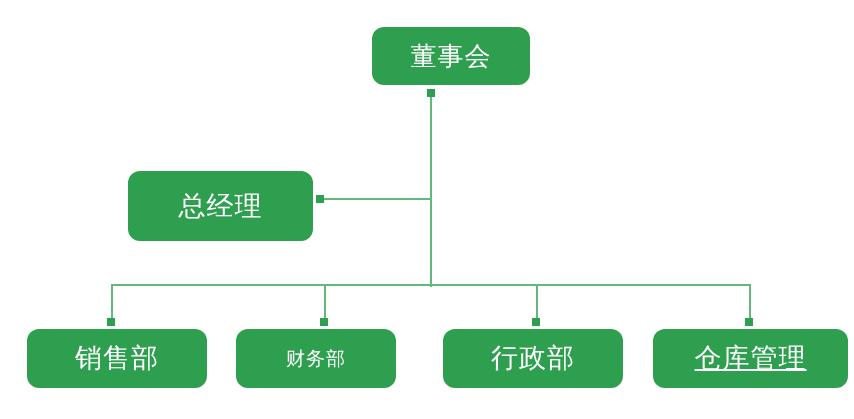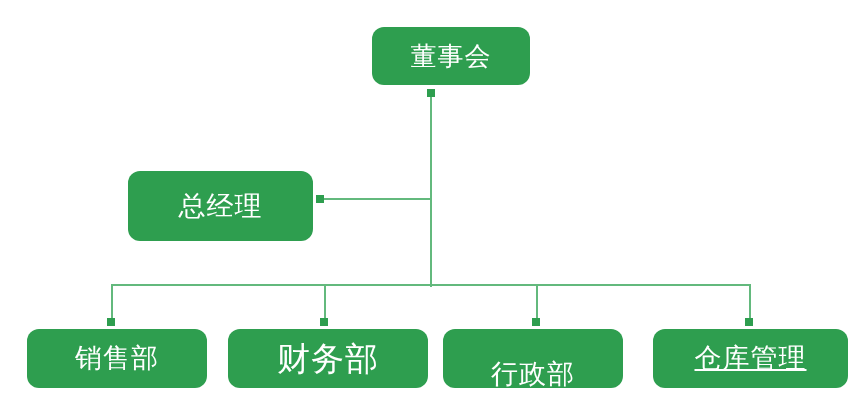--- a/index.html
+++ b/index.html
@@ -33,22 +33,22 @@
     user-select: none;
   }
   .node-label {
     display: block;
     white-space: nowrap;
   }
 
   .node-root      { left: 340px; top: 27px;  width: 158px; height: 58px; font-size: 26px; margin-left: 32px; }
   .node-staff     { left: 128px; top: 171px; width: 185px; height: 70px; font-size: 27px; }
   .node-child-0   { left: 27px;  top: 329px; width: 180px; height: 59px; font-size: 27px; font-family: Liberation Serif, serif; }
-  .node-child-1   { left: 228px; top: 329px; width: 200px; height: 59px; font-size: 33px; }
-  .node-child-2   { left: 443px; top: 329px; width: 180px; height: 59px; font-size: 27px; align-items: flex-end; }
+  .node-child-1   { left: 236px; top: 329px; width: 160px; height: 59px; font-size: 19px; }
+  .node-child-2   { left: 443px; top: 329px; width: 180px; height: 59px; font-size: 27px; }
   .node-child-3   { left: 653px; top: 329px; width: 195px; height: 59px; font-size: 27px; text-decoration: underline; }
 
   
   .line {
     position: absolute;
     background: #63b97d;
   }
   .line-v { width: 2px; }
   .line-h { height: 2px; }
 

